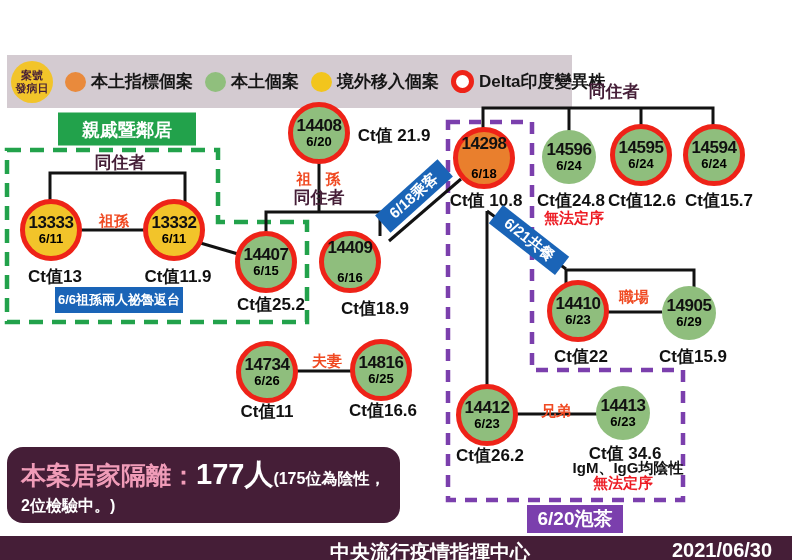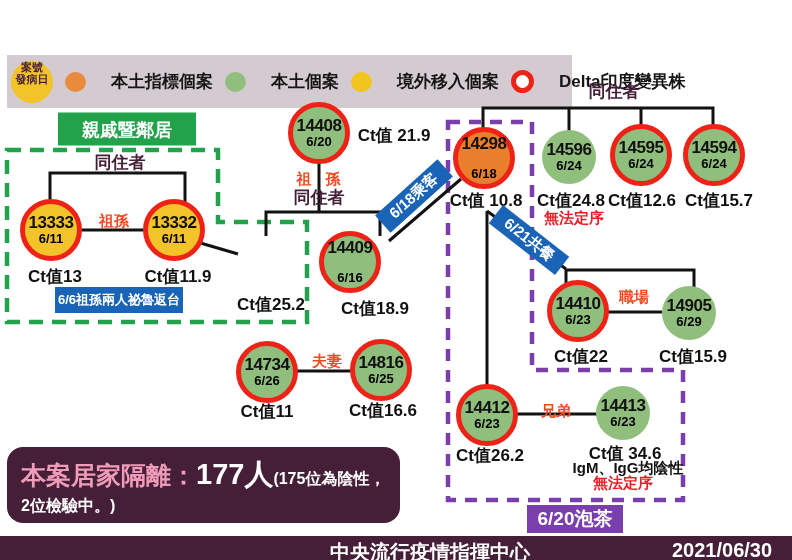--- a/index.html
+++ b/index.html
@@ -10,23 +10,23 @@
             display:flex;align-items:center;justify-content:center;color:#fff;
             font-size:32px;font-weight:800;letter-spacing:1px;}
   .footer{position:absolute;left:0;top:536px;width:792px;height:24px;background:var(--maroon);}
   .footer span{position:absolute;top:3px;color:#fff;font-size:20px;font-weight:700;}
   #footer-org{left:330px;}
   #footer-date{left:672px;}
   
   .legendbar{position:absolute;left:7px;top:55px;width:565px;height:53px;background:var(--legendbg);
              display:flex;align-items:center;gap:12px;padding-left:4px;box-sizing:border-box;}
   .case-badge{width:42px;height:42px;border-radius:50%;background:var(--yellow);flex:0 0 auto;
-              display:flex;flex-direction:column;align-items:center;
+              display:flex;flex-direction:column;align-items:center;justify-content:center;
               color:var(--maroon);font-size:11px;font-weight:800;line-height:1.15;}
-  .legend-item{display:flex;align-items:center;gap:25px;}
+  .legend-item{display:flex;align-items:center;gap:5px;}
   .legend-dot{width:21px;height:20px;border-radius:50%;display:inline-block;}
   .legend-ring{width:13px;height:13px;border-radius:50%;background:#fff;border:5px solid var(--ringred);display:inline-block;}
   .legend-label{font-size:17px;font-weight:800;color:#161616;white-space:nowrap;}
   
   #diagram-svg{position:absolute;left:0;top:0;width:792px;height:560px;z-index:1;}
   #diagram-svg polyline{fill:none;stroke:#121212;stroke-width:3;}
   #diagram-svg polygon{fill:none;stroke-width:4.5;}
   #diagram-svg polygon.green{stroke:var(--green);stroke-dasharray:14 9;}
   #diagram-svg polygon.purple{stroke:var(--purple);stroke-dasharray:12 9;}
   .node{position:absolute;z-index:3;border-radius:50%;box-sizing:content-box;
@@ -120,20 +120,24 @@
 <div class="node yellow delta" style="left: 20px; top: 199px; height: 52px; width: 52px;">
       <span class="num">13333</span>
       <span class="date">6/11</span>
     </div>
     <div class="lbl ct" style="left: 55px; top: 276px;">Ct值13</div>
     <div class="node yellow delta" style="left: 143px; top: 199px; height: 52px; width: 52px;">
       <span class="num">13332</span>
       <span class="date">6/11</span>
     </div>
     <div class="lbl ct" style="left: 178px; top: 276px;">Ct值11.9</div>
+    <div class="node green delta" style="left: 235px; top: 231px; height: 52px; width: 52px;">
+      <span class="num">14407</span>
+      <span class="date">6/15</span>
+    </div>
     <div class="lbl ct" style="left: 271px; top: 304px;">Ct值25.2</div>
     <div class="node green delta" style="left: 288px; top: 102px; height: 52px; width: 52px;">
       <span class="num">14408</span>
       <span class="date">6/20</span>
     </div>
     <div class="lbl ct" style="left: 394px; top: 135px;">Ct值 21.9</div>
     <div class="node green delta" style="left: 319px; top: 231px; height: 52px; width: 52px; gap: 13px;">
       <span class="num">14409</span>
       <span class="date">6/16</span>
     </div>

